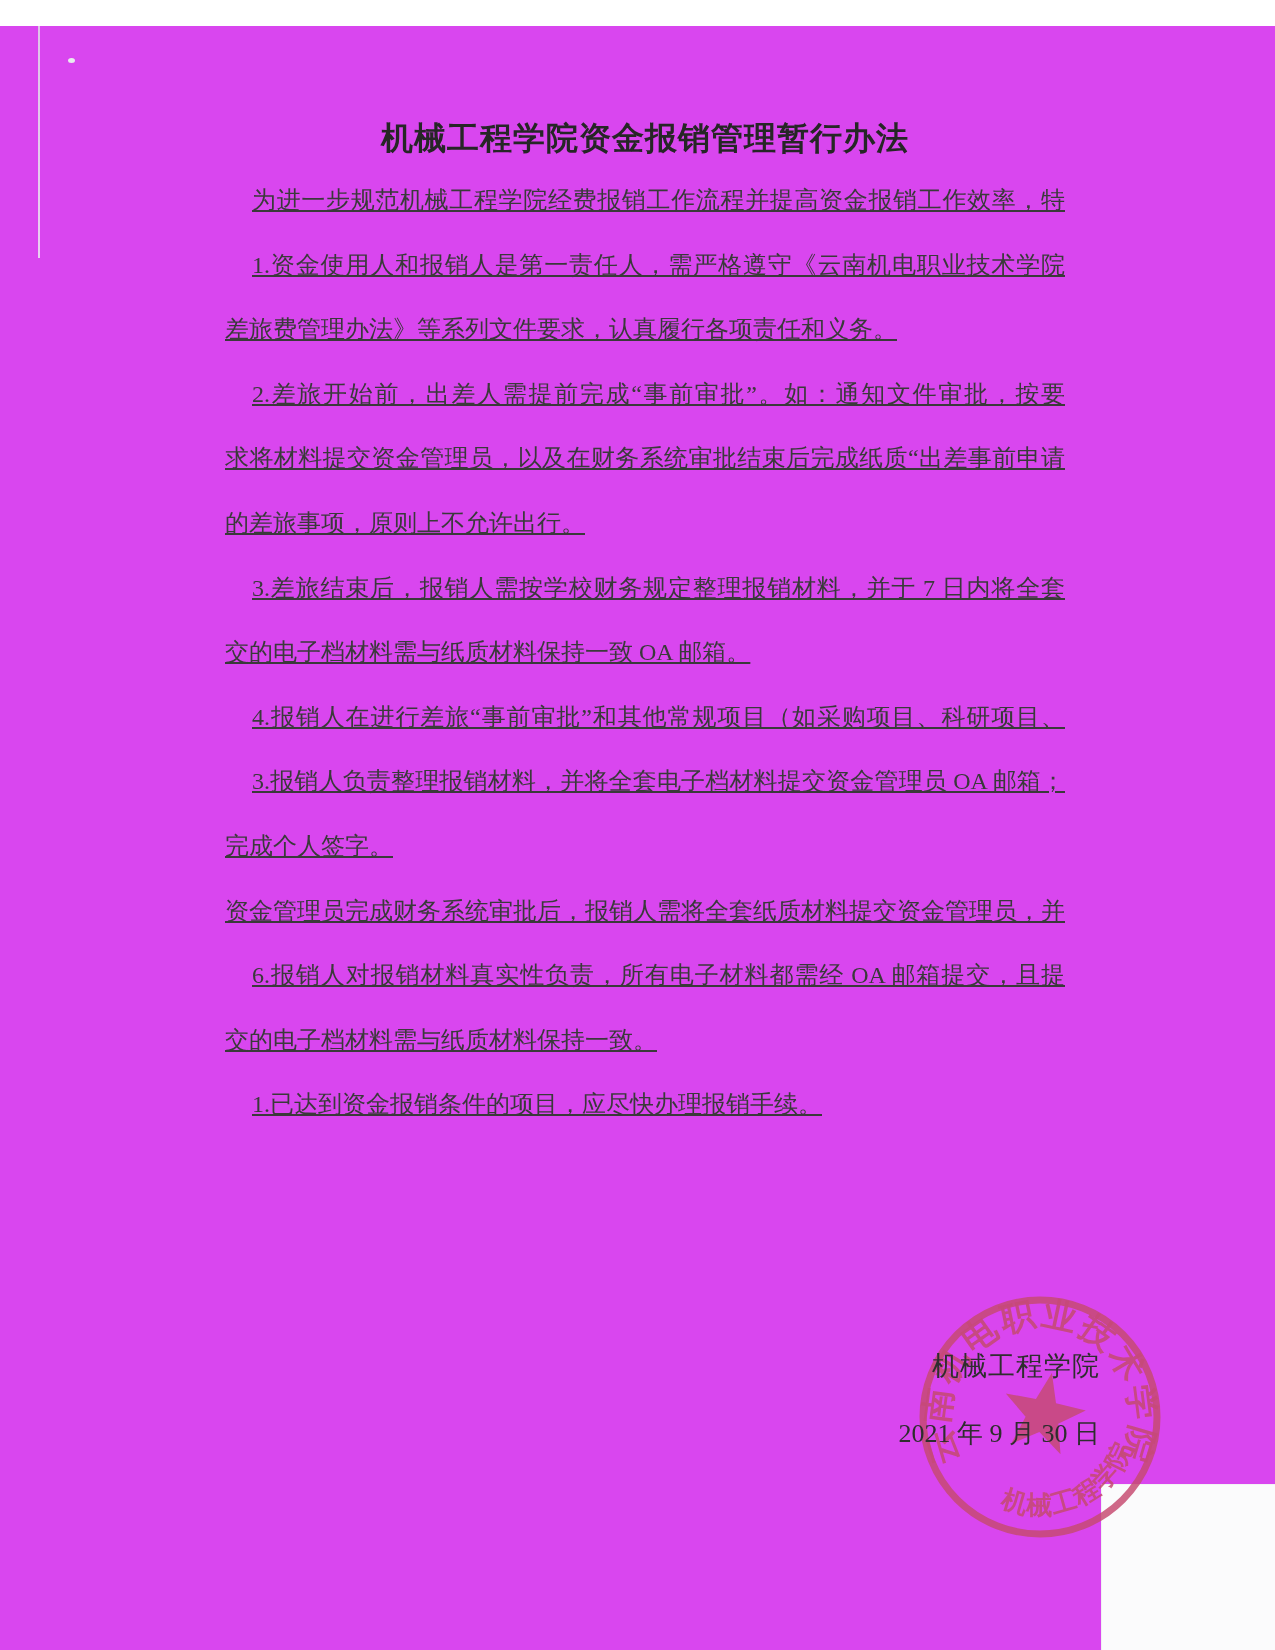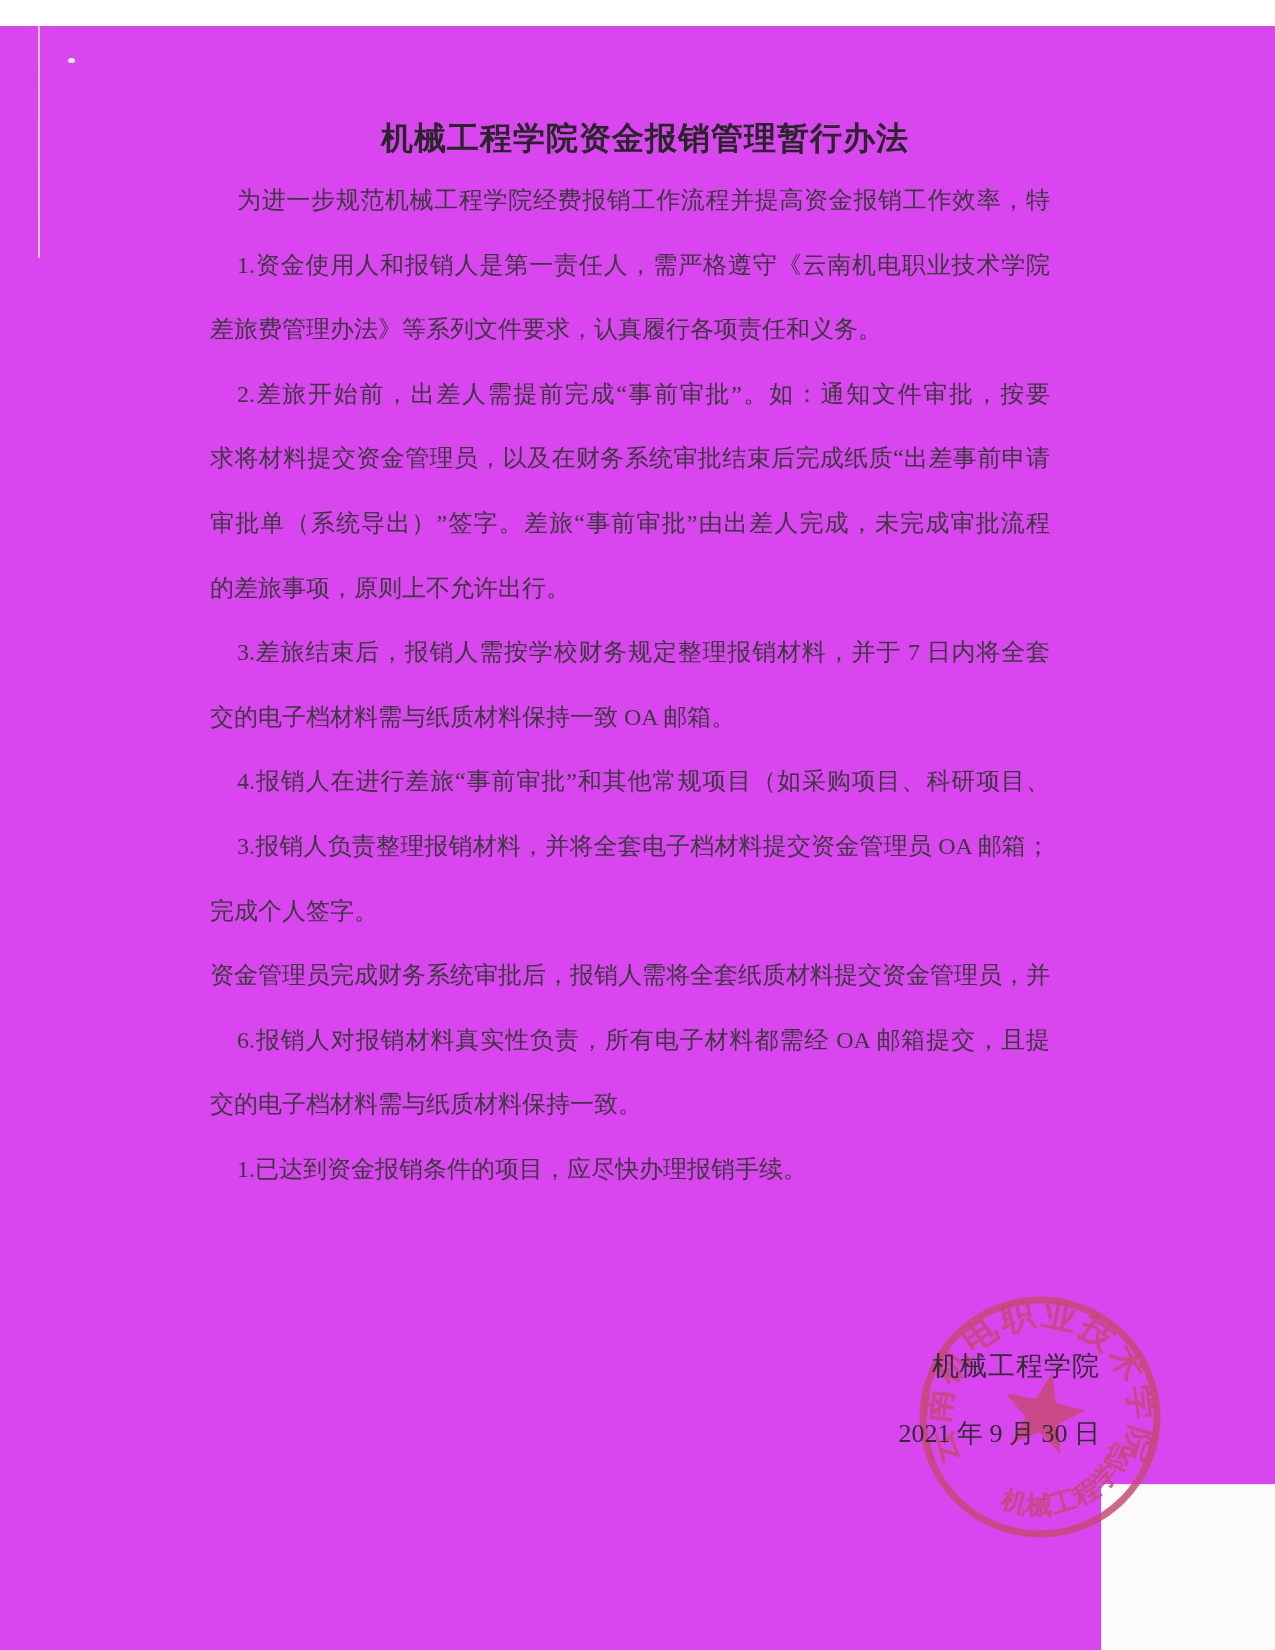--- a/index.html
+++ b/index.html
@@ -23,22 +23,23 @@
     position:absolute; left:1101px; top:1458px; right:0; bottom:0;
     background:#fbfbfc; border-left:1px solid #f0f1f3; border-top:1px solid #f2f3f5;
   }
   .doc-title {
     position:absolute; top:70px; left:225px; width:840px;
     text-align:center;
     font-family: "DejaVu Sans", "Liberation Sans", sans-serif;
     font-weight:700; font-size:32px; letter-spacing:1px; color:#262626;
   }
   .doc-body {
-    position:absolute; top:142px; left:210px; width:840px;
+    position:absolute; top:142px; left:225px; width:840px;
     color:#3a3a3a;
+    text-decoration:underline;
   }
   .line {
     height:64.6px; line-height:64.6px; font-size:24px;
     white-space:nowrap;
   }
   .line.fill {
     white-space:normal;
     text-align:justify;
     text-align-last:justify;
     overflow:hidden;
@@ -69,21 +70,20 @@
   <div class="scan-corner"></div>
 
   <h1 class="doc-title">机械工程学院资金报销管理暂行办法</h1>
 
   <div class="doc-body">
       <div class="line fill indent">为进一步规范机械工程学院经费报销工作流程并提高资金报销工作效率，特</div>
       <div class="line fill indent">1.资金使用人和报销人是第一责任人，需严格遵守《云南机电职业技术学院</div>
       <div class="line">差旅费管理办法》等系列文件要求，认真履行各项责任和义务。</div>
       <div class="line fill indent">2.差旅开始前，出差人需提前完成“事前审批”。如：通知文件审批，按要</div>
       <div class="line fill">求将材料提交资金管理员，以及在财务系统审批结束后完成纸质“出差事前申请</div>
-      <div class="line fill">审批单（系统导出）”签字。差旅“事前审批”由出差人完成，未完成审批流程</div>
       <div class="line">的差旅事项，原则上不允许出行。</div>
       <div class="line fill indent">3.差旅结束后，报销人需按学校财务规定整理报销材料，并于 7 日内将全套</div>
       <div class="line">交的电子档材料需与纸质材料保持一致 OA 邮箱。</div>
       <div class="line fill indent">4.报销人在进行差旅“事前审批”和其他常规项目（如采购项目、科研项目、</div>
       <div class="line fill indent">3.报销人负责整理报销材料，并将全套电子档材料提交资金管理员 OA 邮箱；</div>
       <div class="line">完成个人签字。</div>
       <div class="line fill">资金管理员完成财务系统审批后，报销人需将全套纸质材料提交资金管理员，并</div>
       <div class="line fill indent">6.报销人对报销材料真实性负责，所有电子材料都需经 OA 邮箱提交，且提</div>
       <div class="line">交的电子档材料需与纸质材料保持一致。</div>
       <div class="line indent">1.已达到资金报销条件的项目，应尽快办理报销手续。</div>

